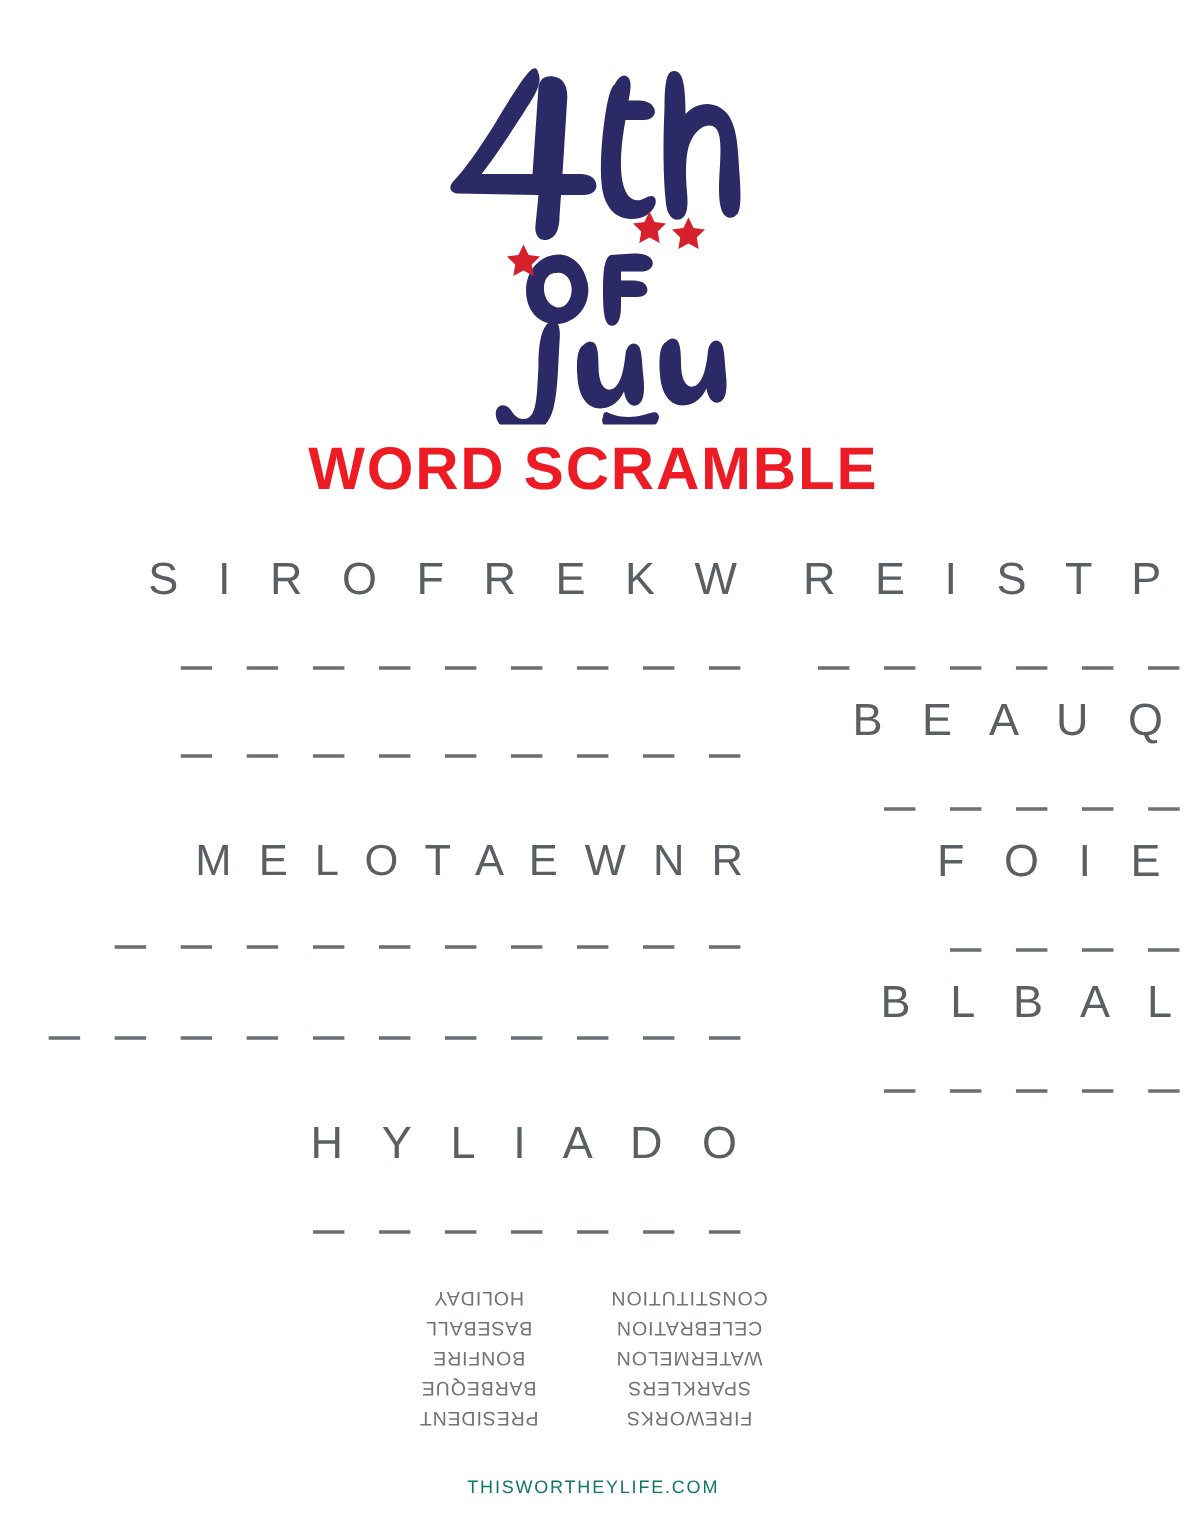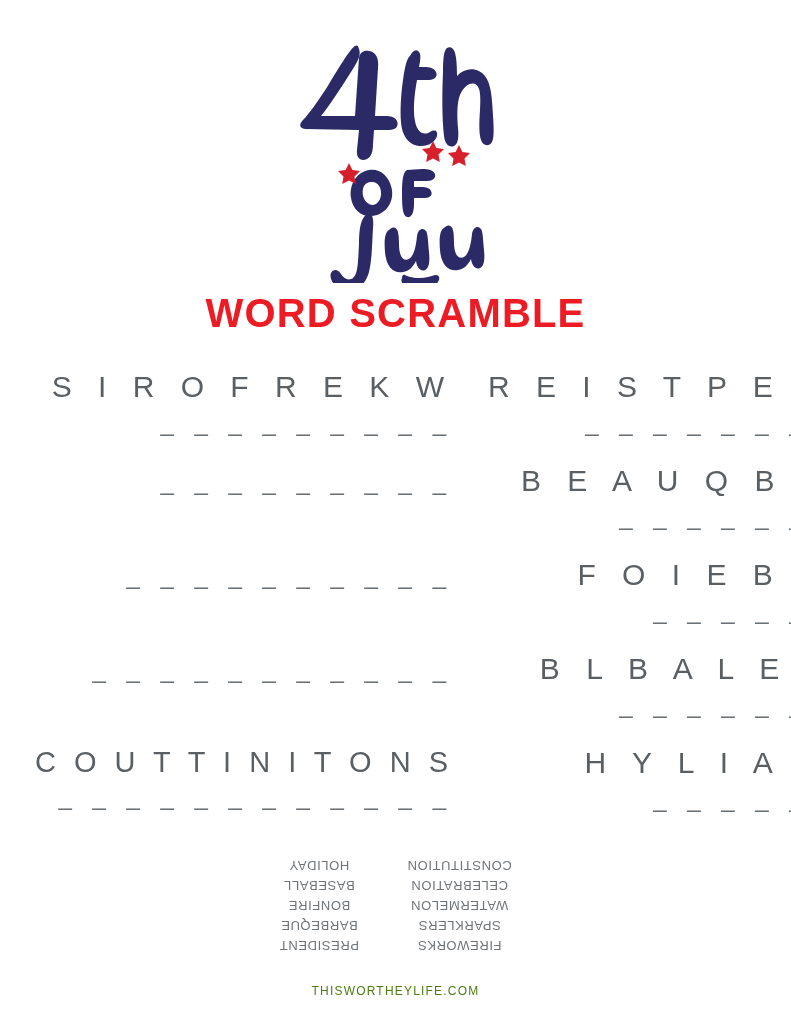--- a/index.html
+++ b/index.html
@@ -72,21 +72,21 @@
     text-align: center;
     padding-left: 9px;
     line-height: 1.15;
   }
   .scramble-letters.tight {
     letter-spacing: 5px;
     font-size: 29px;
   }
   .blanks {
     margin-top: 8px;
-    font-size: 24px;
+    font-size: 36px;
     letter-spacing: 7px;
     color: #6b7075;
     white-space: nowrap;
     padding-left: 7px;
     line-height: 0.8;
   }
 
   
   .answers {
     margin-top: 18px;
@@ -108,21 +108,21 @@
   }
 
   
   .footer {
     position: absolute;
     bottom: 26px;
     width: 100%;
     text-align: center;
     font-size: 12px;
     letter-spacing: 1.2px;
-    color: #4d7c0f;
+    color: #0f766e;
   }
 </style>
 </head>
 <body>
 
 <div class="page">
 
   <div class="logo-block">
     <div class="logo">
       <svg width="230" height="265" viewBox="0 0 230 265" xmlns="http://www.w3.org/2000/svg" aria-hidden="true">
@@ -168,41 +168,38 @@
     <div class="scramble-item">
       <div class="blanks">_ _ _ _ _ _ _ _ _</div>
     </div>
 
     <div class="scramble-item">
       <div class="scramble-letters">B E A U Q B E R</div>
       <div class="blanks">_ _ _ _ _ _ _ _</div>
     </div>
 
     <div class="scramble-item">
+      <div class="scramble-letters tight">M E L O T A E W N R</div>
       <div class="blanks">_ _ _ _ _ _ _ _ _ _</div>
     </div>
 
     <div class="scramble-item">
       <div class="scramble-letters">F O I E B R N</div>
       <div class="blanks">_ _ _ _ _ _ _</div>
     </div>
 
     <div class="scramble-item">
       <div class="blanks">_ _ _ _ _ _ _ _ _ _ _</div>
     </div>
 
     <div class="scramble-item">
       <div class="scramble-letters">B L B A L E A S</div>
       <div class="blanks">_ _ _ _ _ _ _ _</div>
     </div>
 
-    <div class="scramble-item">
-      <div class="scramble-letters tight">C O U T T I N I T O N S</div>
-      <div class="blanks">_ _ _ _ _ _ _ _ _ _ _ _</div>
-    </div>
 
     <div class="scramble-item">
       <div class="scramble-letters">H Y L I A D O</div>
       <div class="blanks">_ _ _ _ _ _ _</div>
     </div>
 
   </div>
 
   <div class="answers">
     <div class="answers-col">

